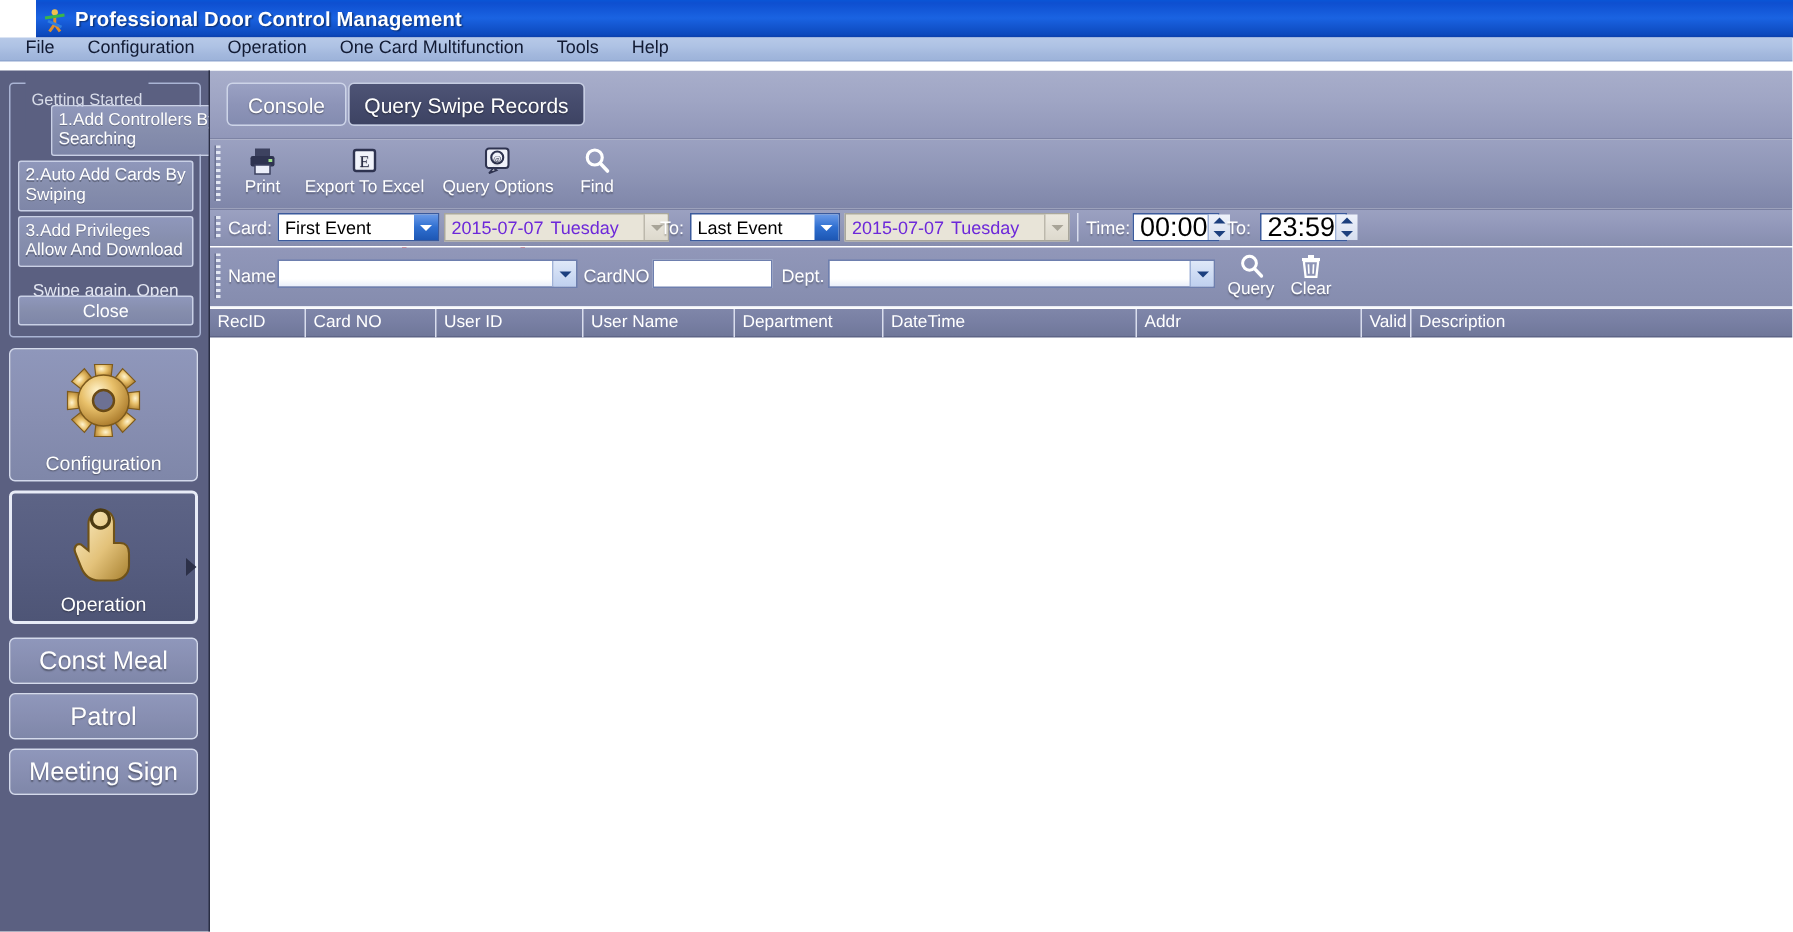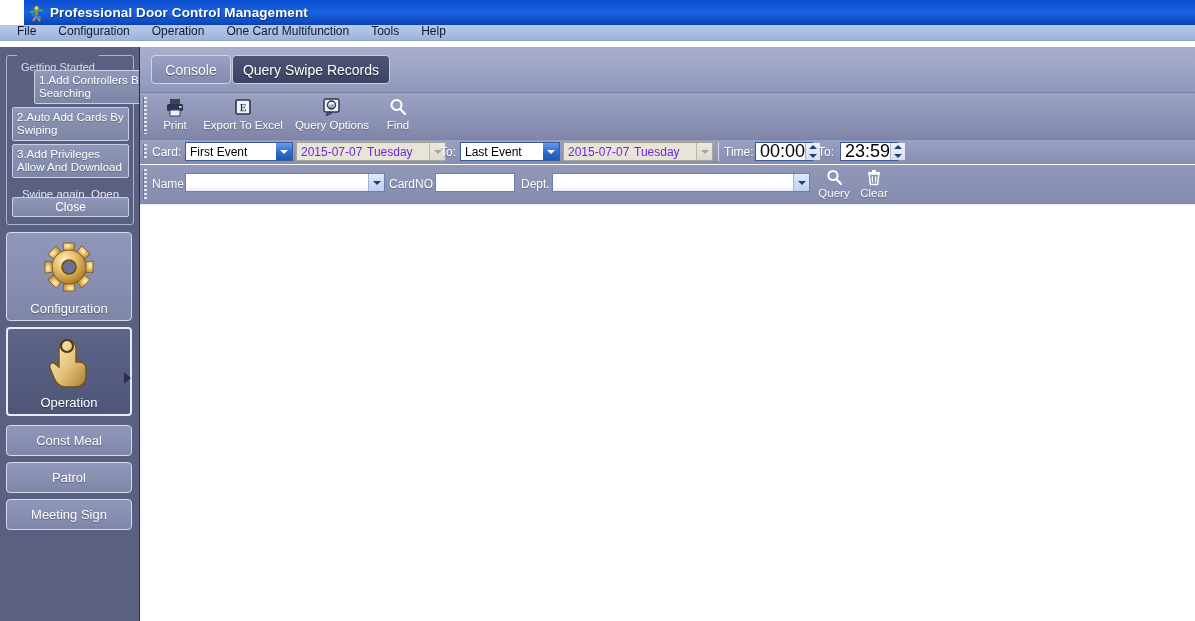--- a/index.html
+++ b/index.html
@@ -120,21 +120,21 @@
   }
   .nav-icon-wrap {
     position: absolute; left: 0; top: 6px; width: 100%; height: 56px;
     display: flex; align-items: center; justify-content: center;
   }
   .nav-small {
     position: absolute; left: 6px; width: 126px; height: 31px;
     background: linear-gradient(to bottom, #8f97bb 0%, #888fb2 50%, #7f87a9 100%);
     border: 1px solid #d4daec;
     border-radius: 4px;
-    color: #ffffff; font-size: 13px;
+    color: #ffffff; font-size: 17px;
     text-align: center; line-height: 29px;
     text-shadow: 0 1px 1px rgba(0,0,0,.35);
     cursor: default;
   }
   #nav-configuration { top: 185px; }
   #nav-operation     { top: 280px; }
   #nav-const-meal    { top: 378px; }
   #nav-patrol        { top: 415px; }
   #nav-meeting-sign  { top: 452px; }
 
@@ -572,15 +572,26 @@
           <rect x="6" y="1" width="4" height="2" fill="#ffffff"></rect>
           <path d="M3.2 5 L12.8 5 L11.6 15.5 L4.4 15.5 Z" fill="none" stroke="#ffffff" stroke-width="1.5"></path>
           <line x1="6.3" y1="7.2" x2="6.6" y2="13.5" stroke="#ffffff" stroke-width="1.1"></line>
           <line x1="9.7" y1="7.2" x2="9.4" y2="13.5" stroke="#ffffff" stroke-width="1.1"></line>
         </svg>
       </div>
       <div>Clear</div>
     </div>
   </div>
 
+  <div id="table-header">
+    <div class="th" style="left:0px;   width:63px;">RecID</div>
+    <div class="th" style="left:63px;  width:87px;">Card NO</div>
+    <div class="th" style="left:150px; width:98px;">User ID</div>
+    <div class="th" style="left:248px; width:101px;">User Name</div>
+    <div class="th" style="left:349px; width:99px;">Department</div>
+    <div class="th" style="left:448px; width:169px;">DateTime</div>
+    <div class="th" style="left:617px; width:150px;">Addr</div>
+    <div class="th" style="left:767px; width:33px;">Valid</div>
+    <div class="th" style="left:800px; width:255px;">Description</div>
+  </div>
 
   <div id="table-body"></div>
 </div>
 
 </body></html>

